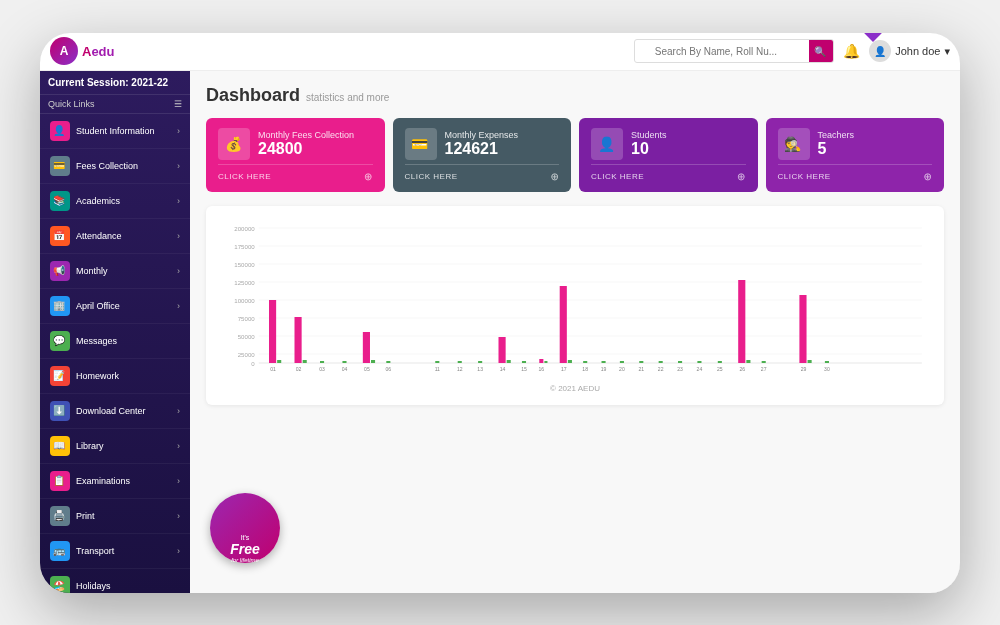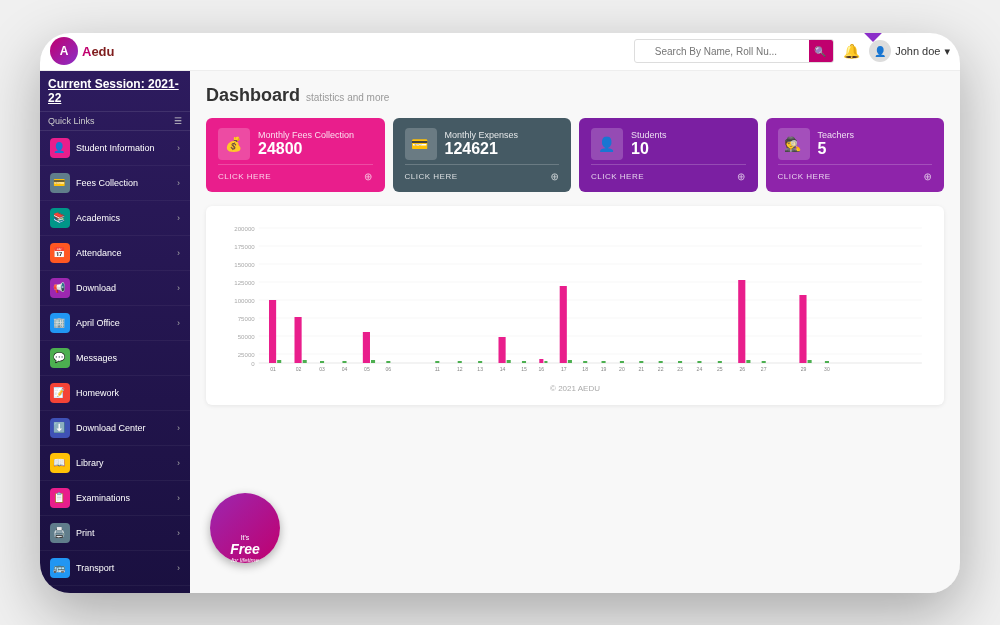--- a/index.html
+++ b/index.html
@@ -80,21 +80,21 @@
       color: #fff;
       font-weight: bold;
       font-size: 12px;
       margin-right: 4px;
     }
     .logo-text {
       font-size: 13px;
       font-weight: bold;
       color: #333;
     }
-    .logo-text span { color: #7f1d1d; }
+    .logo-text span { color: #a21caf; }
     .topbar-spacer { flex: 1; }
     .search-box {
       display: flex;
       align-items: center;
       border: 1px solid #ddd;
       border-radius: 3px;
       overflow: hidden;
       height: 24px;
     }
     .search-input {
@@ -164,21 +164,21 @@
       overflow-y: auto;
       display: flex;
       flex-direction: column;
     }
     .sidebar-session {
       padding: 6px 8px;
       font-size: 8px;
       color: #aaa;
       border-bottom: 1px solid rgba(255,255,255,0.1);
     }
-    .sidebar-session strong { color: #fff; display: block; font-size: 12px; text-decoration: underline; }
+    .sidebar-session strong { color: #fff; display: block; font-size: 10px; }
     .sidebar-quicklinks {
       display: flex;
       align-items: center;
       justify-content: space-between;
       padding: 4px 8px;
       border-bottom: 1px solid rgba(255,255,255,0.1);
     }
     .sidebar-quicklinks span { color: #ccc; font-size: 9px; }
     .hamburger {
       color: #fff;
@@ -481,21 +481,21 @@
       <span class="sidebar-item-label">Academics</span>
       <span class="sidebar-chevron">›</span>
     </div>
             <div class="sidebar-item">
       <div class="sidebar-item-icon icon-orange">📅</div>
       <span class="sidebar-item-label">Attendance</span>
       <span class="sidebar-chevron">›</span>
     </div>
             <div class="sidebar-item">
       <div class="sidebar-item-icon icon-purple">📢</div>
-      <span class="sidebar-item-label">Download</span>
+      <span class="sidebar-item-label">Monthly</span>
       <span class="sidebar-chevron">›</span>
     </div>
             <div class="sidebar-item">
       <div class="sidebar-item-icon icon-blue">🏢</div>
       <span class="sidebar-item-label">April Office</span>
       <span class="sidebar-chevron">›</span>
     </div>
             <div class="sidebar-item">
       <div class="sidebar-item-icon icon-green">💬</div>
       <span class="sidebar-item-label">Messages</span>

